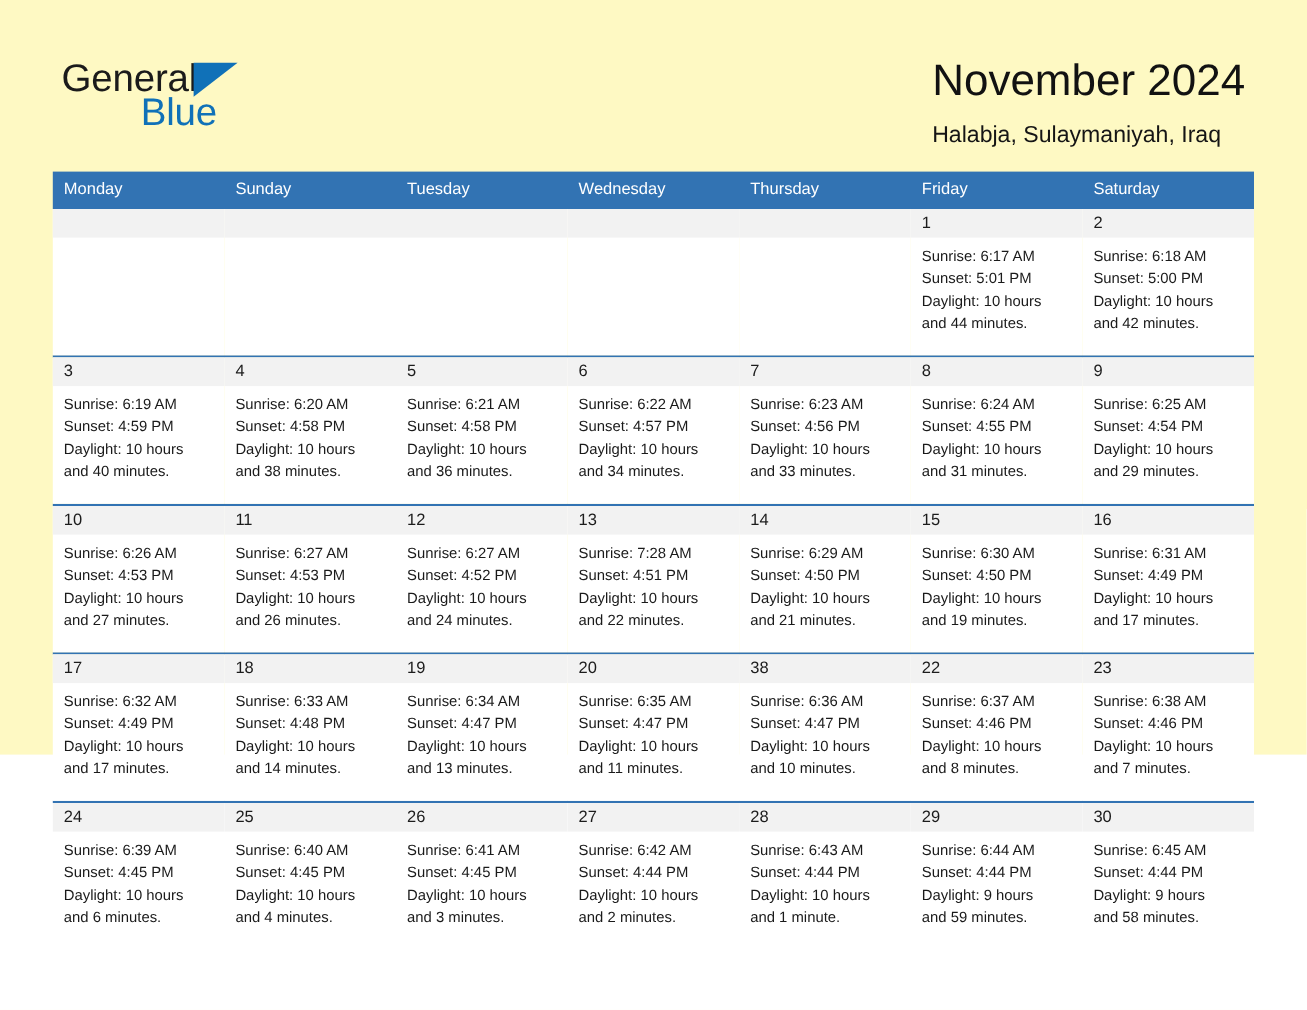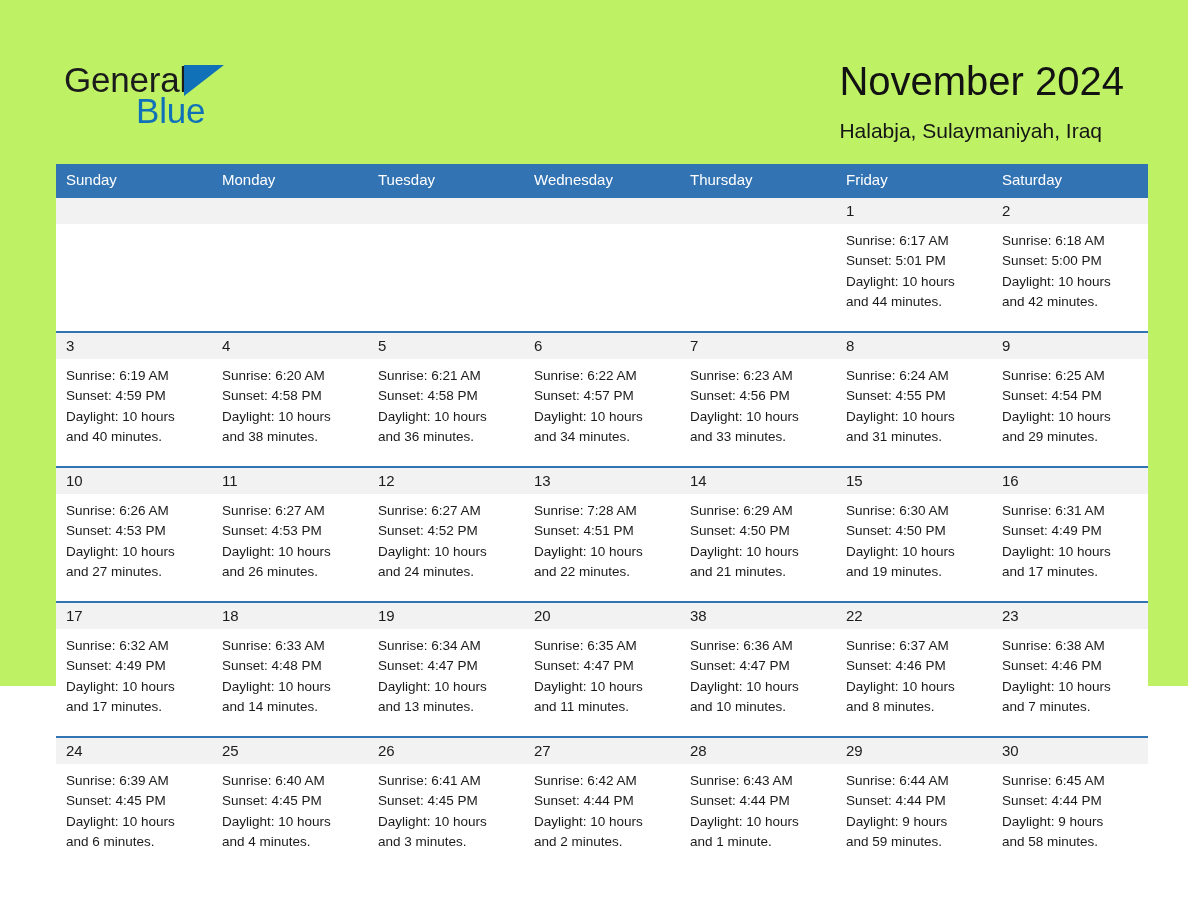--- a/index.html
+++ b/index.html
@@ -6,22 +6,22 @@
   html, body {
     margin: 0; padding: 0;
     width: 1188px; height: 918px;
     background: #ffffff;
     font-family: "Liberation Sans", sans-serif;
   }
   .page {
     position: relative;
     width: 1188px;
     height: 686px;
-    background: #bef264;
-    padding: 8px;
+    background: #fef9c3;
+    padding: 0;
   }
 
   
   .header {
     display: flex;
     align-items: flex-start;
     justify-content: space-between;
     padding: 48px 56px 0 56px;
   }
   .brand {
@@ -146,22 +146,22 @@
 
     <div class="title-block">
       <div class="cal-title">November 2024</div>
       <div class="cal-subtitle">Halabja, Sulaymaniyah, Iraq</div>
     </div>
 
   </div>
 
   <div class="calendar">
     <div class="dow-row">
+      <div class="dow">Monday</div>
       <div class="dow">Sunday</div>
-      <div class="dow">Monday</div>
       <div class="dow">Tuesday</div>
       <div class="dow">Wednesday</div>
       <div class="dow">Thursday</div>
       <div class="dow">Friday</div>
       <div class="dow">Saturday</div>
     </div>
 
     <div id="weeks-container">
         <div class="week first">
           <div class="cell empty">

